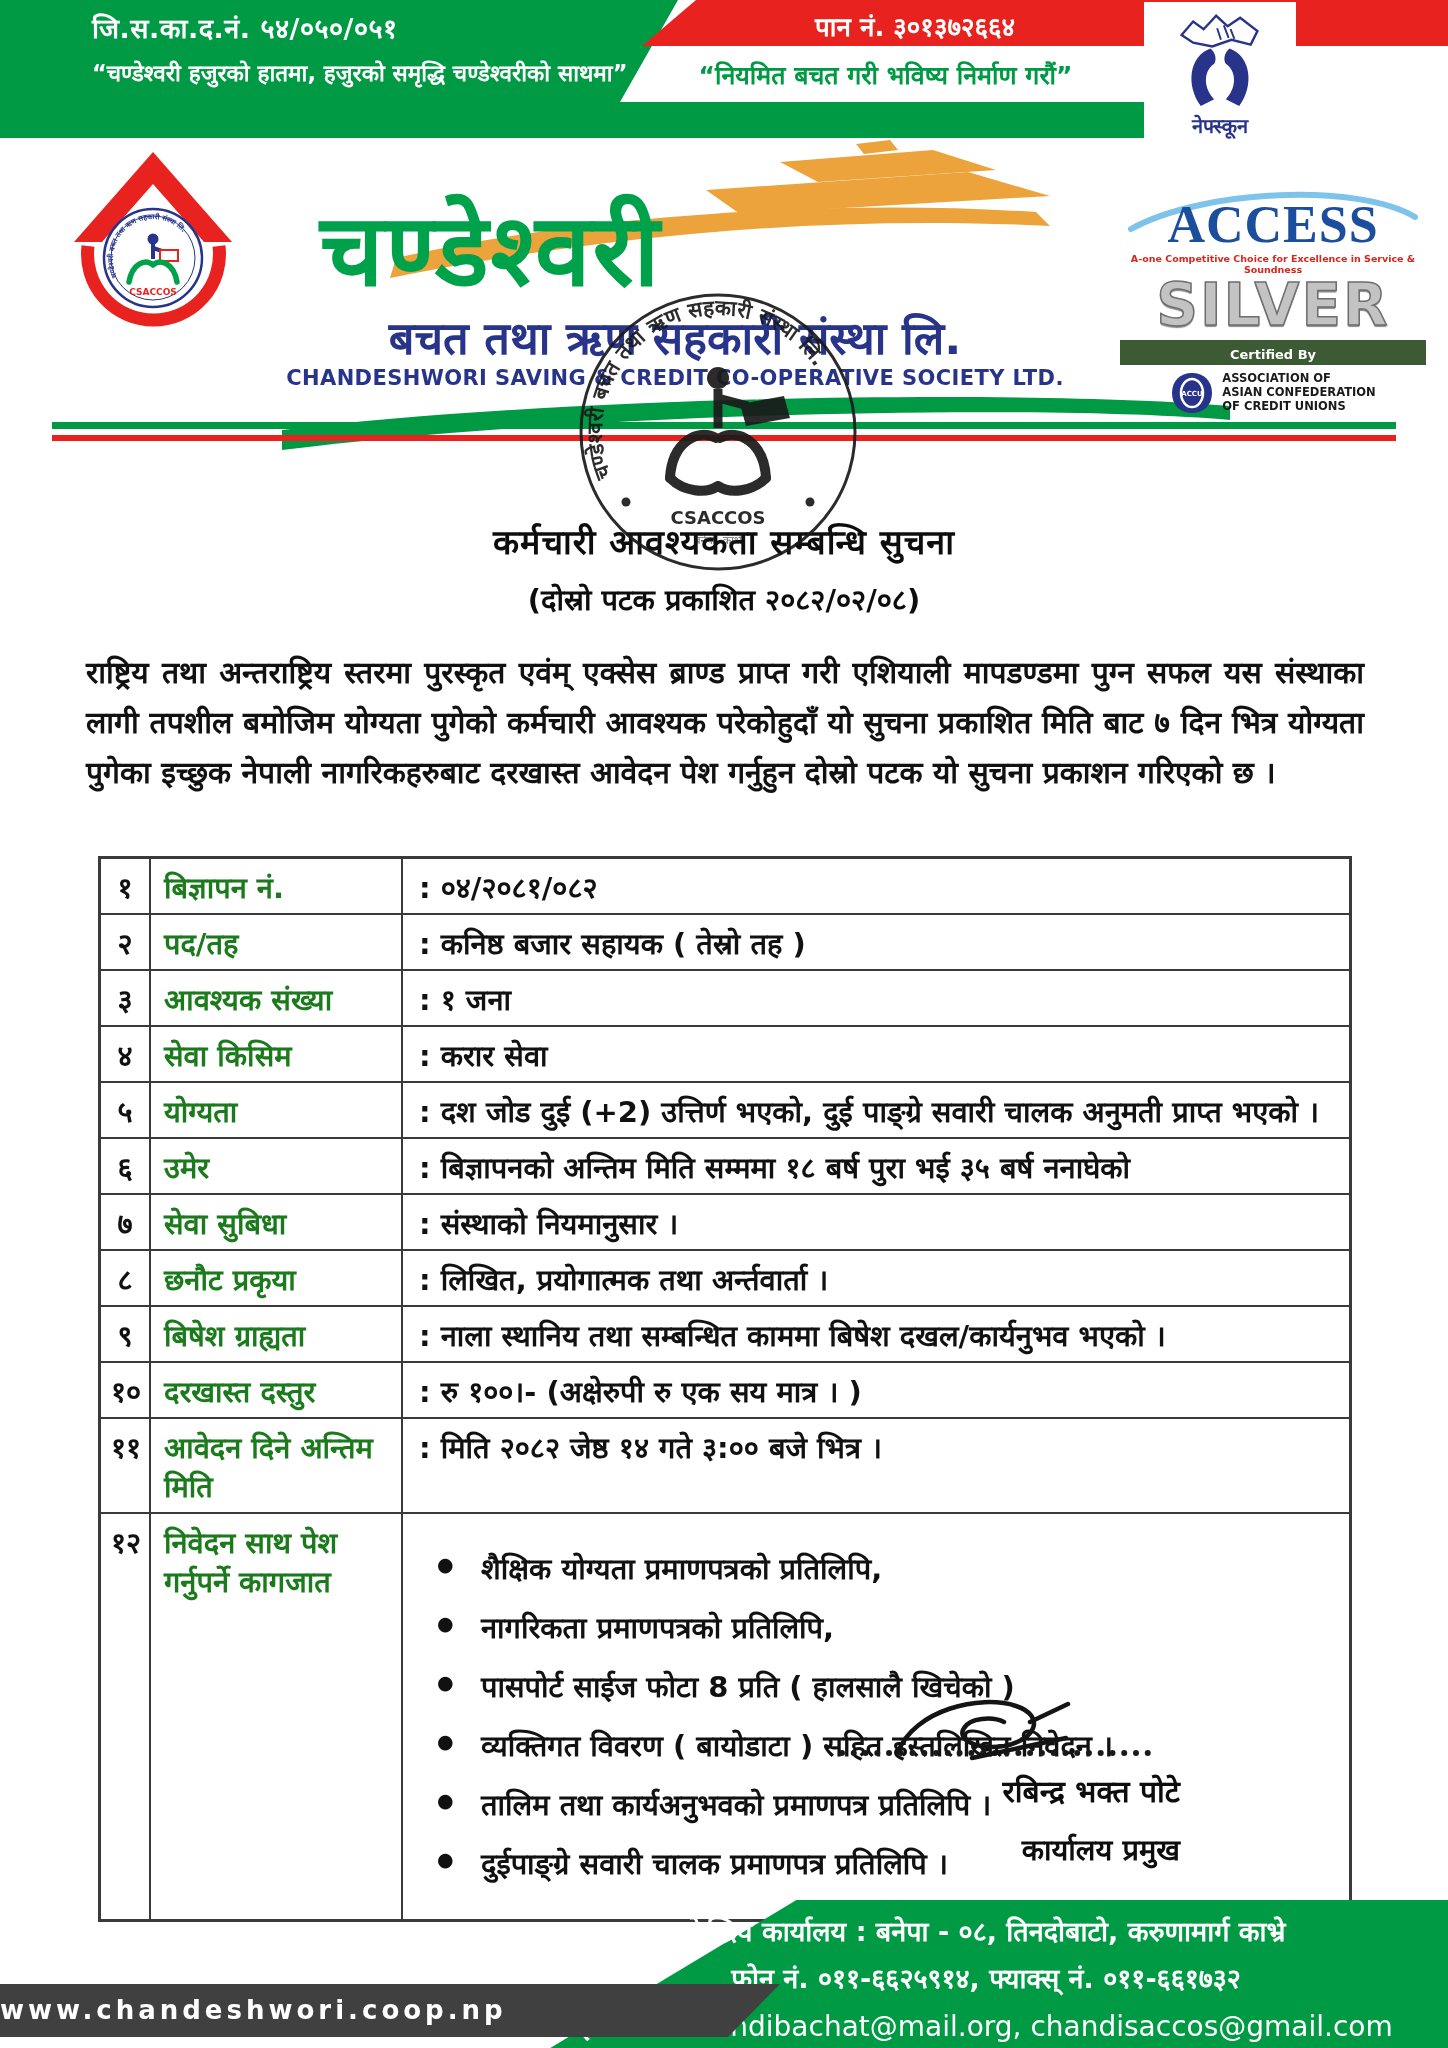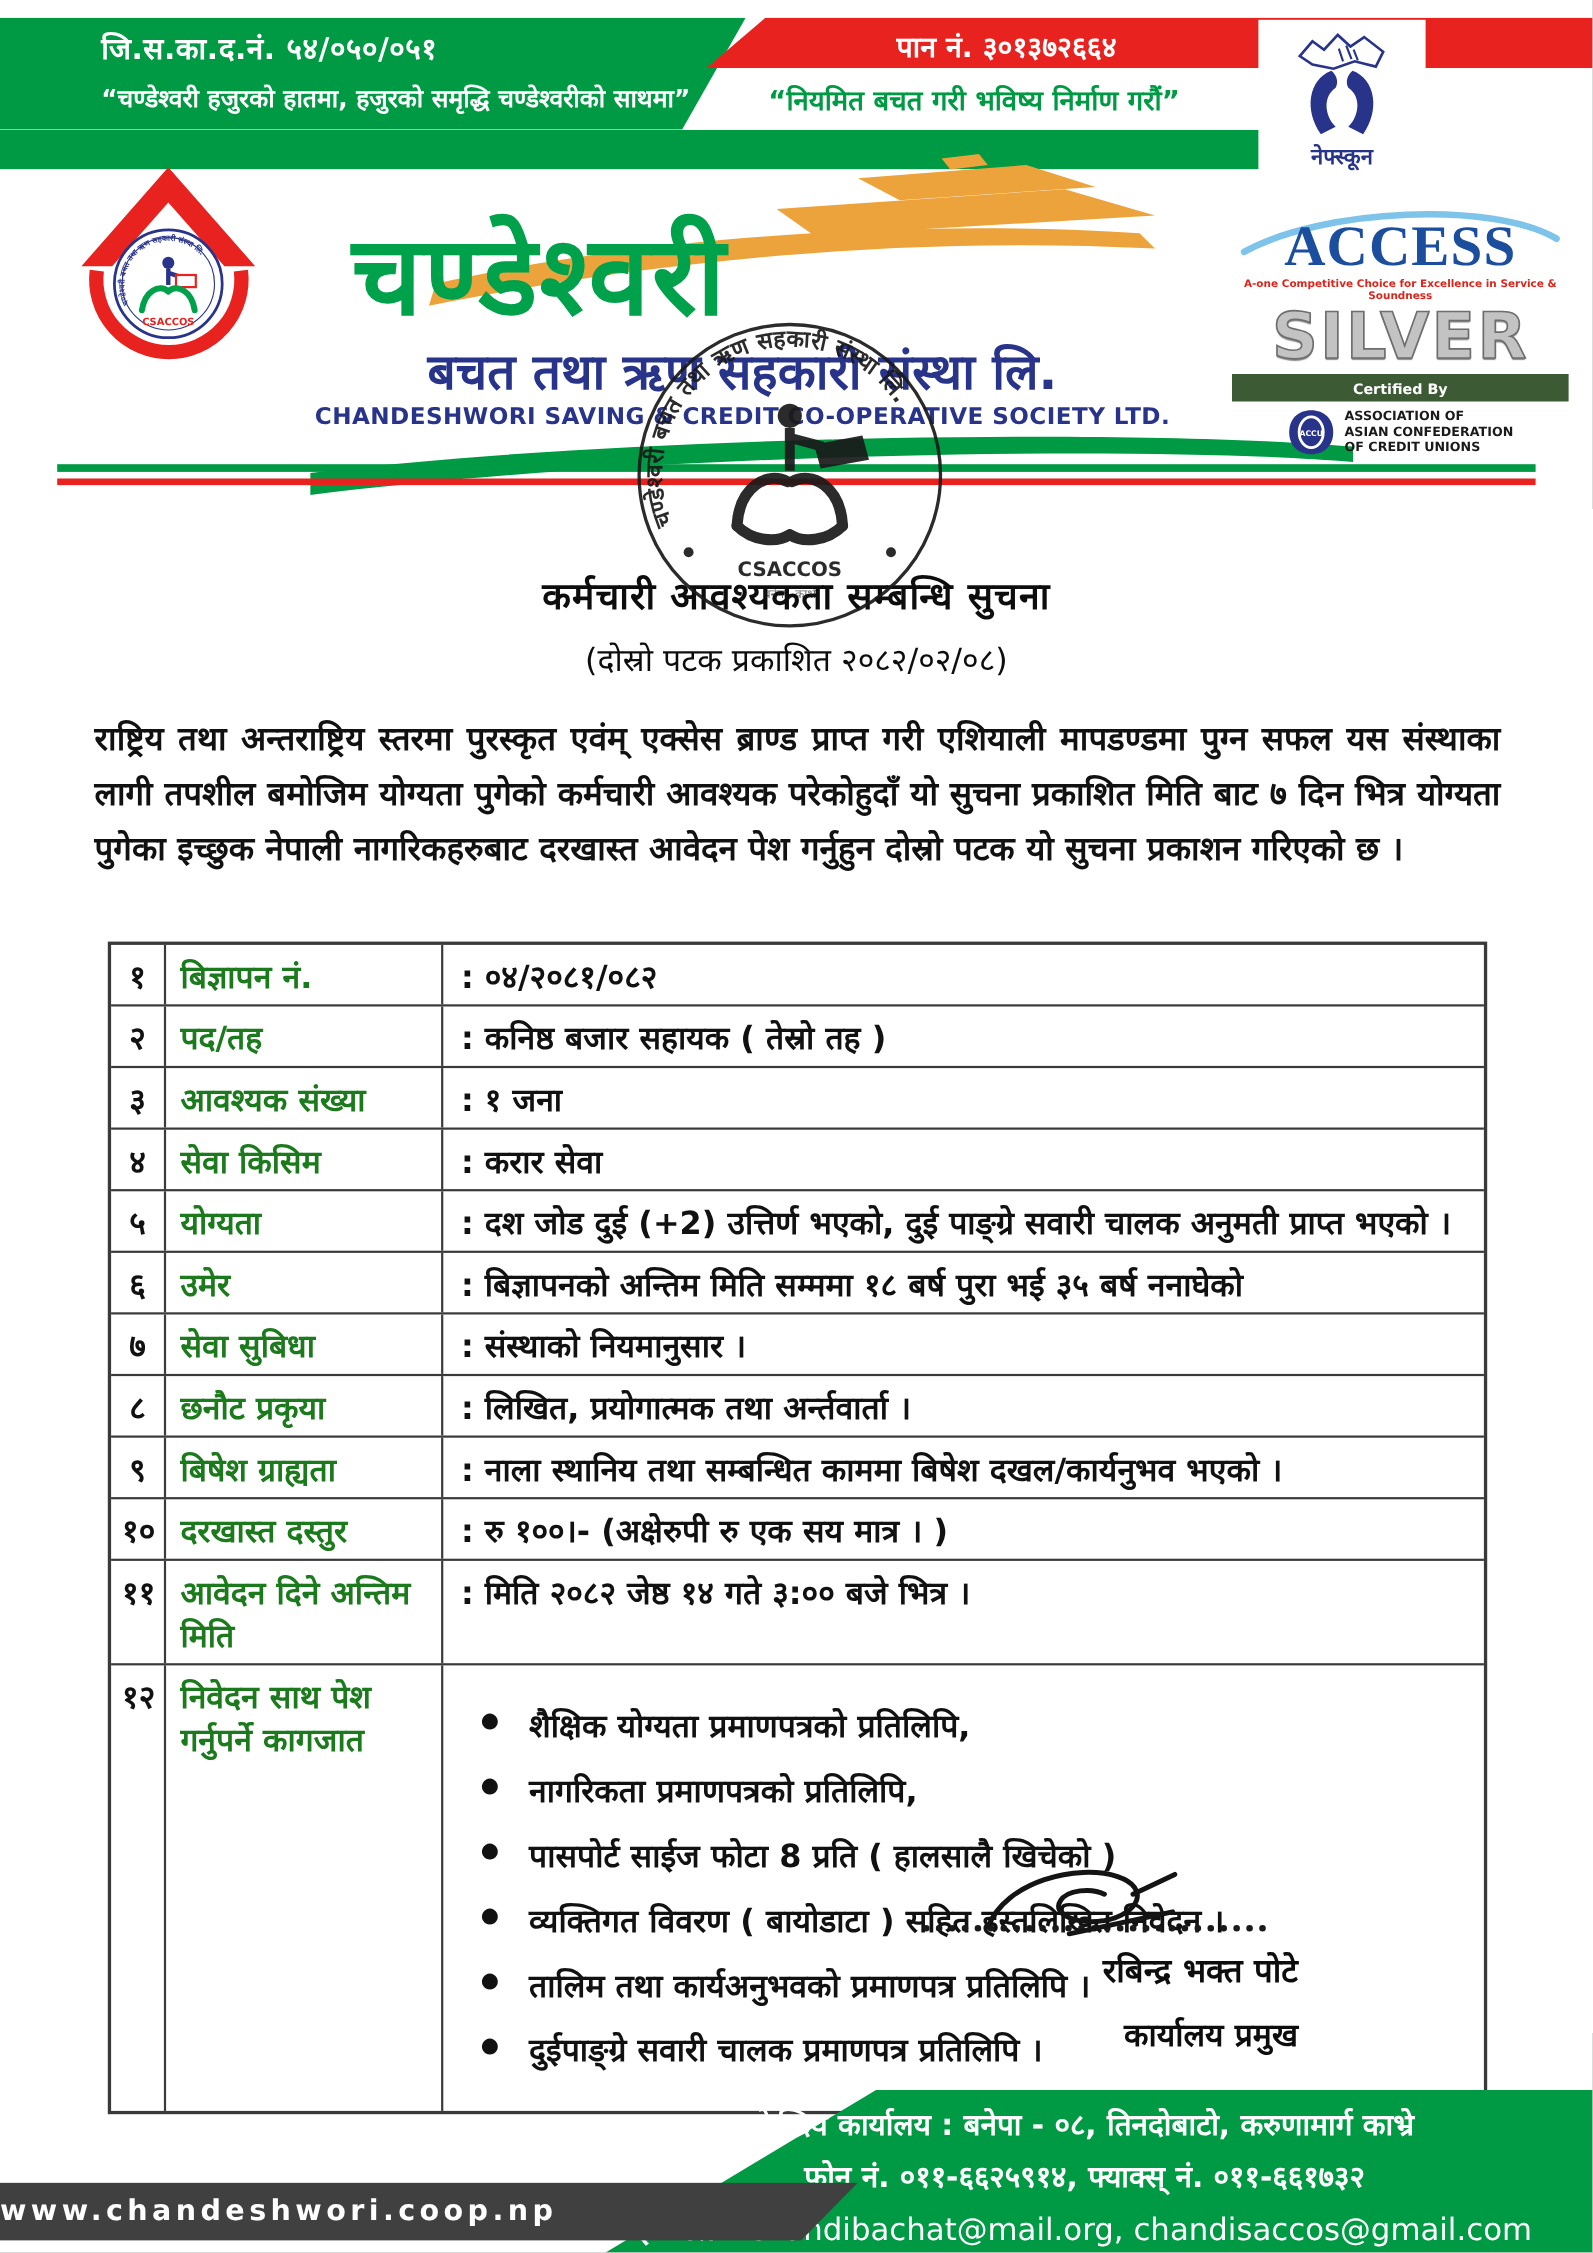--- a/index.html
+++ b/index.html
@@ -1,20 +1,20 @@
 <!DOCTYPE html>
 <html><head>
 <meta charset="utf-8">
 <style>
   * { margin:0; padding:0; box-sizing:border-box; }
   body { background:#888; font-family:"DejaVu Sans", sans-serif; }
   .page { position:relative; width:1448px; height:2048px; background:#fff; overflow:hidden; margin:0 auto; }
 
   
-  .hdr { position:absolute; top:0; left:0; width:100%; height:140px;margin-top:16px; }
+  .hdr { position:absolute; top:0; left:0; width:100%; height:140px; }
   .hdr-green { position:absolute; top:0; left:0; width:678px; height:102px; background:#009A44;
                clip-path:polygon(0 0,100% 0,calc(100% - 58px) 100%,0 100%);
                color:#fff; padding:9px 0 0 92px; }
   .hdr-reg { font-size:27px; font-weight:bold; letter-spacing:0.5px; }
   .hdr-slogan-left { font-size:22.5px; font-weight:bold; margin-top:11px; white-space:nowrap; }
   .hdr-red { position:absolute; top:0; left:642px; right:0; height:46px; background:#E8231F;
              clip-path:polygon(54px 0,100% 0,100% 100%,0 100%); z-index:1; }
   .hdr-pan { position:absolute; top:8px; left:705px; width:420px; text-align:center;
              color:#fff; font-weight:bold; font-size:26px; z-index:2; }
   .hdr-slogan-right { position:absolute; top:57px; left:648px; width:475px; text-align:center;
@@ -52,21 +52,21 @@
   .stripes { position:absolute; left:52px; right:52px; top:284px; }
   .stripe-green { height:7px; background:#009A44; }
   .stripe-red { height:6px; background:#E8231F; margin-top:6px; }
 
   
   .stamp { position:absolute; left:572px; top:286px; z-index:6; opacity:0.92; }
 
   
   .title-block { position:absolute; top:518px; left:0; width:100%; text-align:center; z-index:3; }
   .notice-title { font-size:34px; font-weight:bold; color:#0d0d0d; letter-spacing:1px; }
-  .notice-subtitle { font-size:29px; font-weight:normal; color:#0d0d0d; margin-top:15px; }
+  .notice-subtitle { font-size:29px; font-weight:bold; color:#0d0d0d; margin-top:15px; }
   .notice-body { position:absolute; top:648px; left:86px; width:1278px; font-size:30px;
                  font-weight:bold; color:#111; line-height:50px; text-align:justify; }
 
   
   .ntable { position:absolute; top:856px; left:98px; width:1254px; border:3px solid #3a3a3a; }
   .trow { display:grid; grid-template-columns:50px 252px 1fr; min-height:46px; }
   .trow + .trow { border-top:2.5px solid #3a3a3a; }
   .cell { padding:8px 10px 7px; font-size:29px; font-weight:bold; }
   .c-sn { text-align:center; color:#111; border-right:2.5px solid #3a3a3a; }
   .c-label { color:#1B7A1B; padding-left:13px; border-right:2.5px solid #3a3a3a; }

